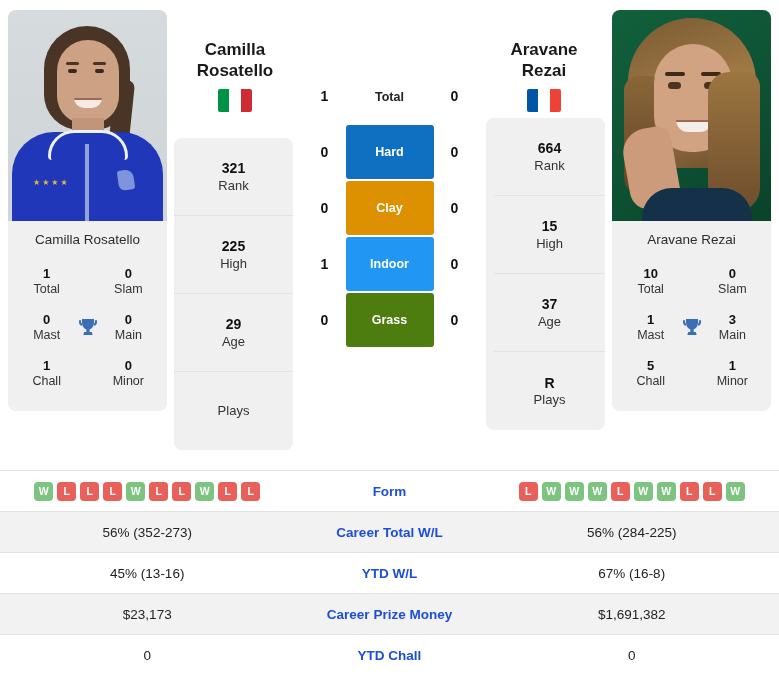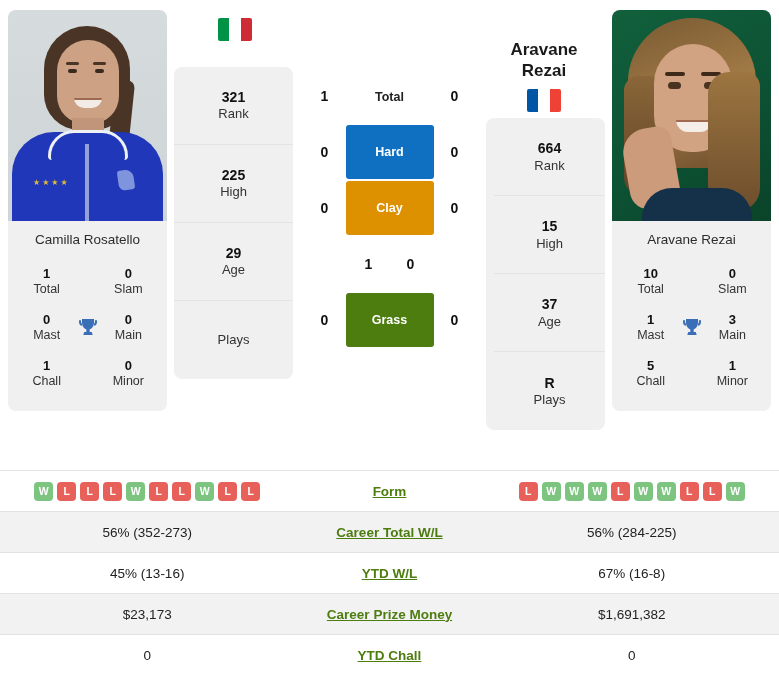--- a/index.html
+++ b/index.html
@@ -264,22 +264,21 @@
   .stats-table td {
     height: 41px;
     text-align: center;
     vertical-align: middle;
     font-size: 13.5px;
     color: #222;
   }
   .stats-table td.mid {
     font-weight: 700;
     width: 190px;
-    color: #4d7c0f;
-    text-decoration: underline;
+    color: #1d4ed8;
   }
 
   .form-strip {
     display: flex;
     justify-content: center;
     gap: 4px;
   }
   .form-badge {
     width: 19px;
     height: 19px;
@@ -377,20 +376,24 @@
           <div class="title-cell">
             <div class="title-num">0</div>
             <div class="title-lbl">Minor</div>
           </div>
         </div>
       </div>
     </div>
   </div>
 
   <div style="flex:0 0 133px;">
+    <div class="player-name-head">
+      <div>Camilla</div>
+      <div>Rosatello</div>
+    </div>
     <div class="flag">
       <span style="background:#009246"></span>
         <span style="background:#ffffff"></span>
         <span style="background:#ce2b37"></span>
     </div>
     <div class="rank-col" style="margin:26px 10px 0 7px;">
       <div class="rank-cell">
         <div class="rank-num">321</div>
         <div class="rank-lbl">Rank</div>
       </div>
@@ -429,20 +432,23 @@
     <div class="surface-row">
       <div class="surf-val">0</div>
       <div class="surf-mid">
         <span class="surf-bar" style="background:#dd9000">Clay</span>
       </div>
       <div class="surf-val">0</div>
     </div>
 
     <div class="surface-row">
       <div class="surf-val">1</div>
+      <div class="surf-mid">
+        <span class="surf-bar" style="background:#2196f3">Indoor</span>
+      </div>
       <div class="surf-val">0</div>
     </div>
 
     <div class="surface-row">
       <div class="surf-val">0</div>
       <div class="surf-mid">
         <span class="surf-bar" style="background:#4d7c0f">Grass</span>
       </div>
       <div class="surf-val">0</div>
     </div>

